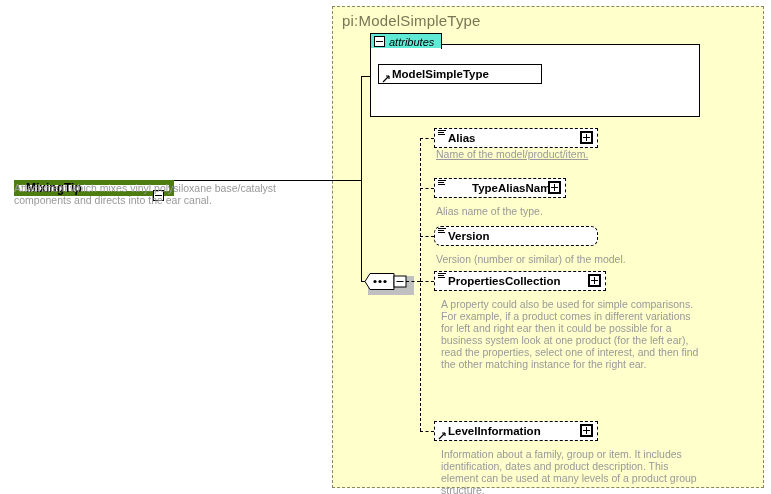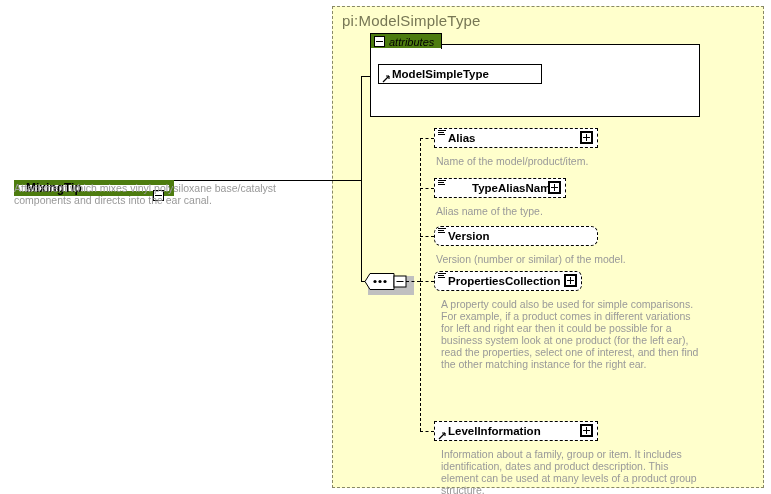--- a/index.html
+++ b/index.html
@@ -20,21 +20,21 @@
     font-size:15px;font-weight:normal;color:#777755;letter-spacing:.2px;
   }
 
   
   .attributes-box{
     position:absolute;left:370px;top:44px;width:330px;height:73px;
     background:#ffffff;border:1px solid #000;box-sizing:border-box;
   }
   .attributes-tab{
     position:absolute;left:370px;top:33px;width:72px;height:16px;
-    background:#4d7c0f;border:1px solid #000;border-bottom:none;box-sizing:border-box;
+    background:#5eead4;border:1px solid #000;border-bottom:none;box-sizing:border-box;
     display:flex;align-items:center;padding-left:3px;
   }
   .attributes-tab .lbl{font-style:italic;font-size:11px;margin-left:4px;}
   .attr-tab-cover{
     position:absolute;left:371px;top:48px;width:70px;height:3px;background:#ffffff;
   }
 
   
   .pm{
     width:11px;height:11px;border:1px solid #000;background:#fff;
@@ -170,21 +170,21 @@
   <div class="shadow" style="left:438px;top:132px;width:164px;height:20px;"></div>
   <div class="node dashed" style="left:434px;top:128px;width:164px;">
     <span class="el-icon">
         <i></i>
         <i></i>
         <i></i>
       </span>
     <span class="name">Alias</span>
     <span class="pm plus heavy expander" style="right:4px;top:2px;"></span>
   </div>
-  <div class="desc" style="left:436px;top:155px;width:266px;">
+  <div class="desc" style="left:436px;top:148px;width:266px;text-decoration:underline;">
     <p>Name of the model/product/item.</p>
   </div>
 
   <div class="dash-h" style="left:420px;top:188px;width:14px;"></div>
   <div class="shadow" style="left:438px;top:182px;width:164px;height:20px;"></div>
   <div class="node dashed" style="left:434px;top:178px;width:132px;padding-left:24px;">
     <span class="el-icon">
         <i></i>
         <i></i>
         <i></i>
@@ -205,21 +205,21 @@
         <i></i>
       </span>
     <span class="name">Version</span>
   </div>
   <div class="desc" style="left:436px;top:253px;width:266px;">
     <p>Version (number or similar) of the model.</p>
   </div>
 
   <div class="dash-h" style="left:420px;top:281px;width:14px;"></div>
   <div class="shadow" style="left:438px;top:275px;width:164px;height:20px;"></div>
-  <div class="node dashed" style="left:434px;top:271px;width:148px;border-radius:6px;">
+  <div class="node dashed" style="left:434px;top:271px;width:172px;">
     <span class="el-icon">
         <i></i>
         <i></i>
         <i></i>
       </span>
     <span class="name">PropertiesCollection</span>
     <span class="pm plus heavy expander" style="right:4px;top:2px;"></span>
   </div>
   <div class="desc" style="left:441px;top:298px;width:262px;">
     <p>A property could also be used for simple comparisons.  For example, if a product comes in different variations for left and right ear then it could be possible for a business system look at one product (for the left ear), read the properties, select one of interest, and then find the other matching instance for the right ear.</p>

